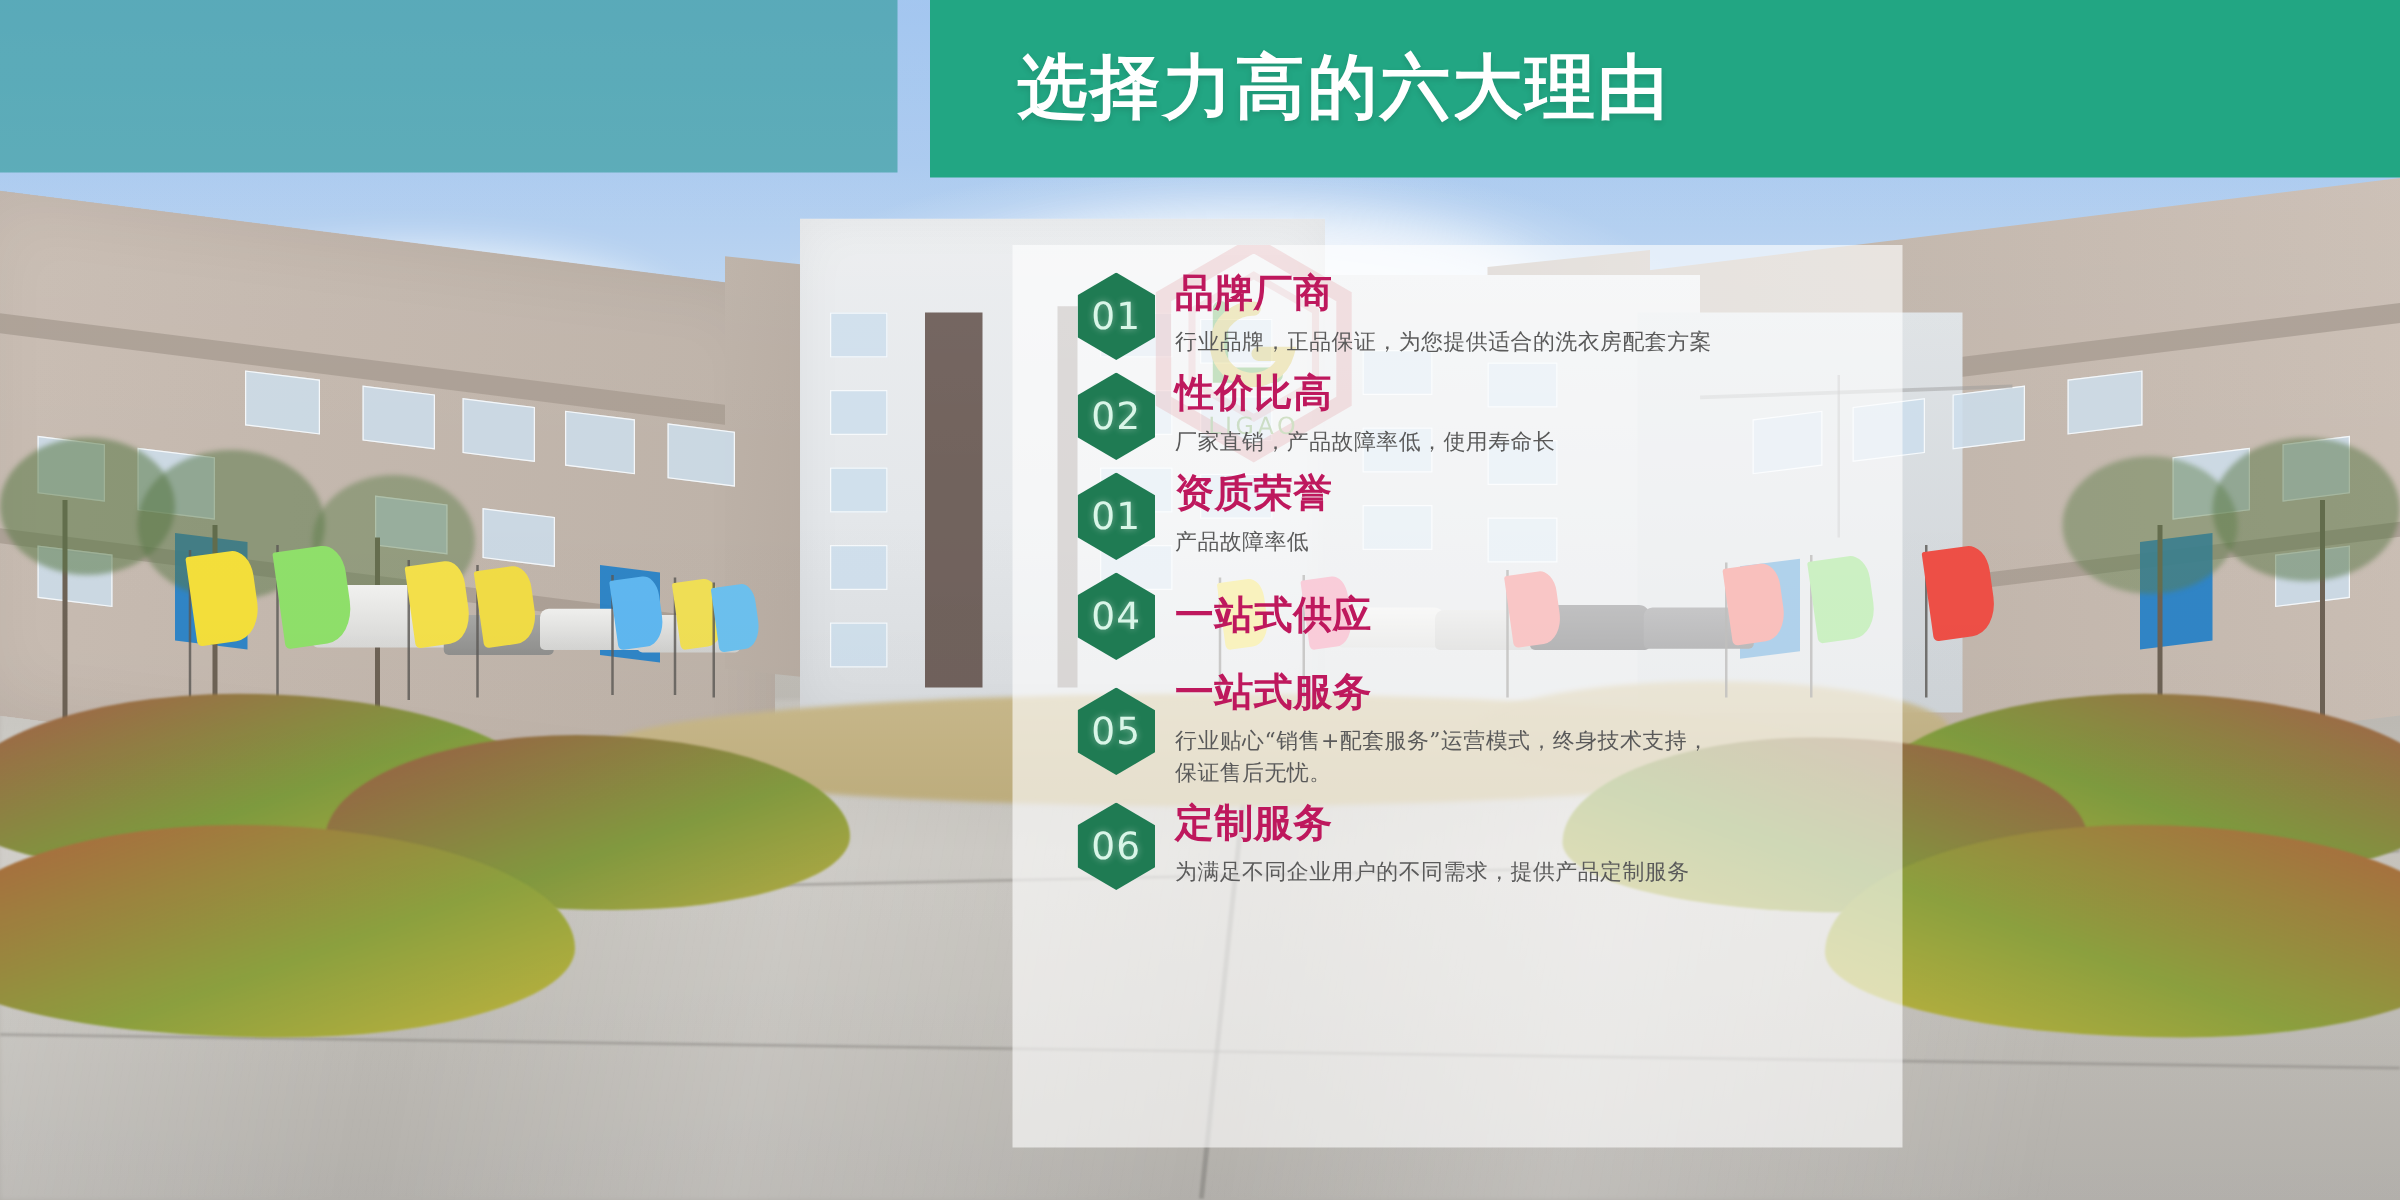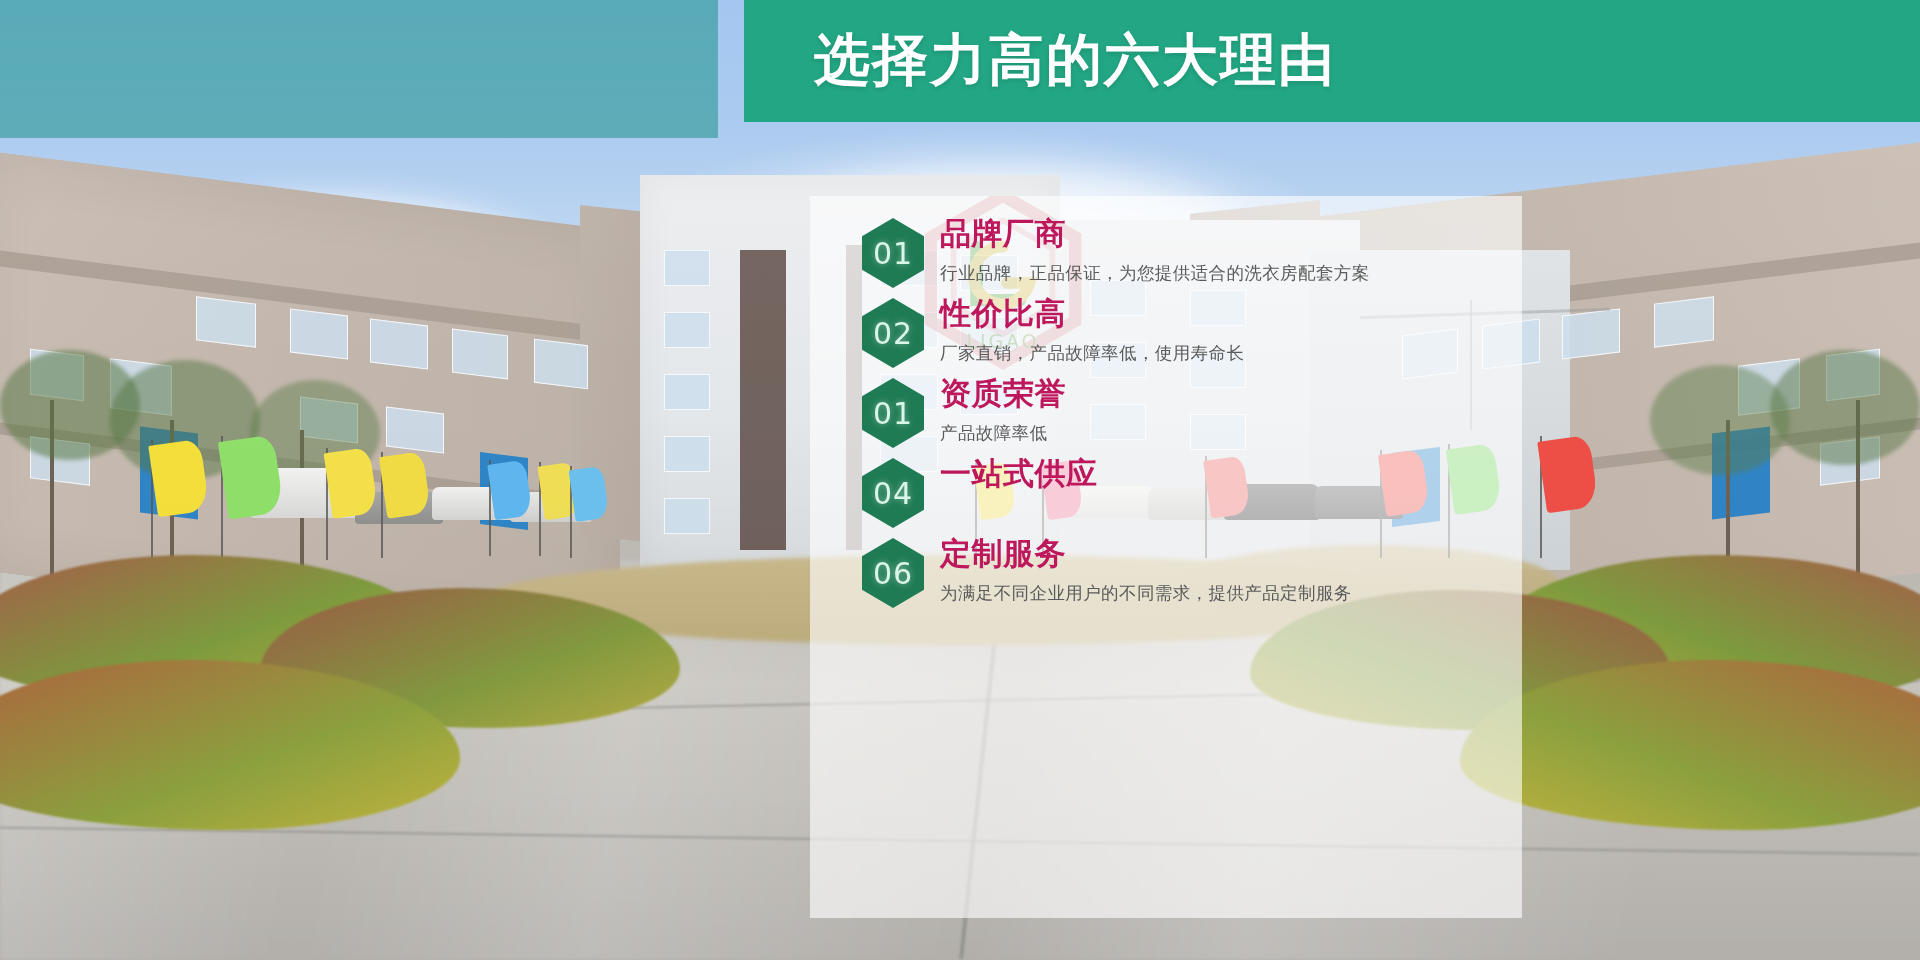--- a/index.html
+++ b/index.html
@@ -122,21 +122,21 @@
     background: linear-gradient(180deg, rgba(255,255,255,.06), rgba(255,255,255,0) 40%, rgba(0,0,0,.03));
     pointer-events: none;
   }
 
   
   .tealbar {
     position: absolute; left: 0; top: 0; width: 718px; height: 138px;
     background: rgba(36,150,145,.58);
   }
   .greenbar {
-    position: absolute; left: 744px; top: 0; width: 1176px; height: 122px;
+    position: absolute; left: 744px; top: 0; width: 1176px; height: 142px;
     background: #22a683;
   }
   .greenbar-title {
     position: absolute; left: 70px; top: 50%; transform: translateY(-50%);
     color: #ffffff;
     font-size: 56px; font-weight: 700; letter-spacing: 2px;
     text-shadow: 0 2px 5px rgba(0,0,0,.12);
     white-space: nowrap;
   }
 
@@ -147,21 +147,21 @@
     overflow: hidden;
   }
   .watermark {
     position: absolute; left: 98px; top: -8px; width: 190px; height: 190px;
     opacity: .30;
   }
   .items {
     position: absolute; inset: 0;
     padding: 18px 22px 0 52px;
   }
-  .item { position: relative; display: flex; align-items: flex-start; }
+  .item { position: relative; display: flex; align-items: center; }
   .item + .item { margin-top: 6px; }
 
   .hexwrap {
     flex: 0 0 auto; width: 62px; height: 70px; position: relative; margin-top: 4px;
   }
   .hex {
     position: absolute; inset: 0;
     background: #1f7b53;
     clip-path: polygon(50% 0%, 100% 26%, 100% 74%, 50% 100%, 0% 74%, 0% 26%);
     display: flex; align-items: center; justify-content: center;
@@ -385,20 +385,32 @@
         <div class="hexwrap">
           <div class="hex">
               <span class="hexnum">04</span>
             </div>
         </div>
         <div class="texts">
           <div class="title"><span class="g">一站式</span><span class="d">供应</span></div>
         </div>
       </div>
 
+      <div class="item">
+        <div class="hexwrap">
+          <div class="hex">
+              <span class="hexnum">05</span>
+            </div>
+        </div>
+        <div class="texts">
+          <div class="title"><span class="g">一站式</span><span class="d">服务</span></div>
+          <div class="desc">行业贴心“销售+配套服务”运营模式，终身技术支持，
+保证售后无忧。</div>
+        </div>
+      </div>
 
       <div class="item">
         <div class="hexwrap">
           <div class="hex">
               <span class="hexnum">06</span>
             </div>
         </div>
         <div class="texts">
           <div class="title"><span class="g">定制</span><span class="d">服务</span></div>
           <div class="desc">为满足不同企业用户的不同需求，提供产品定制服务</div>

